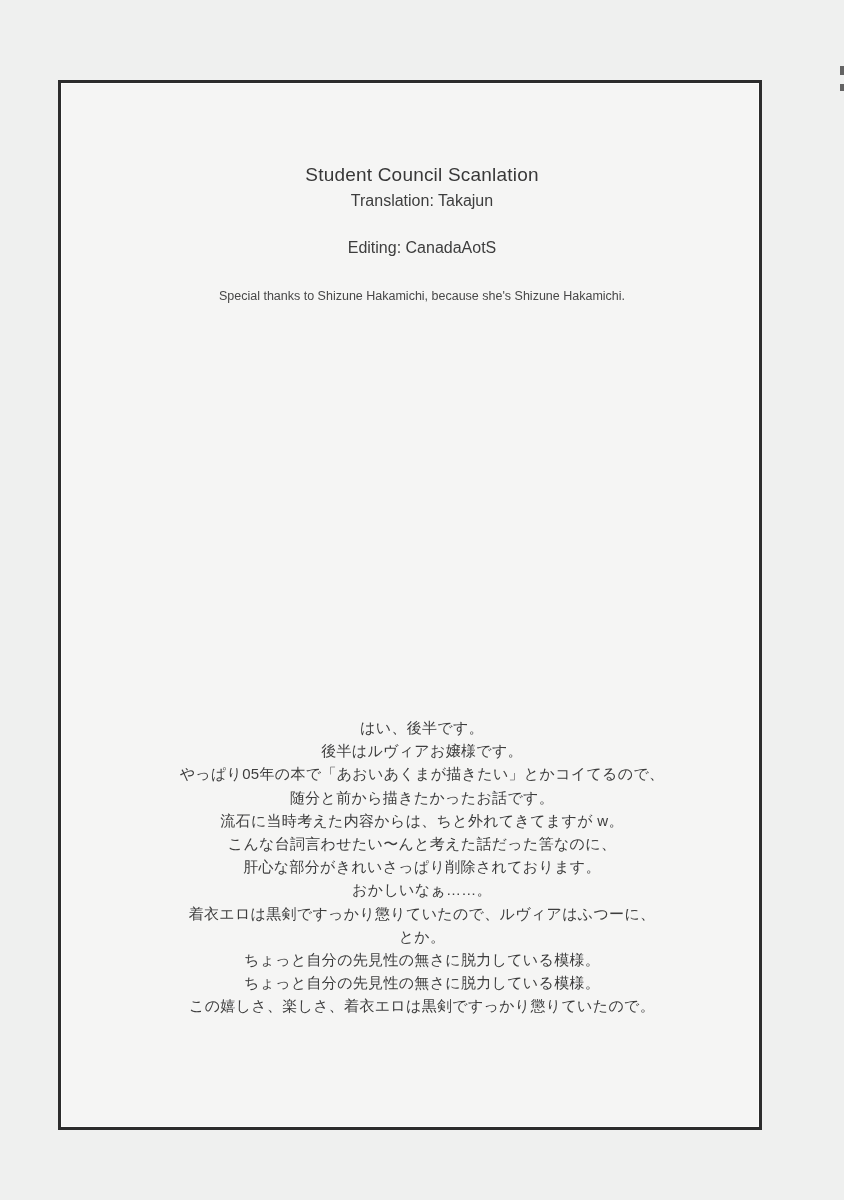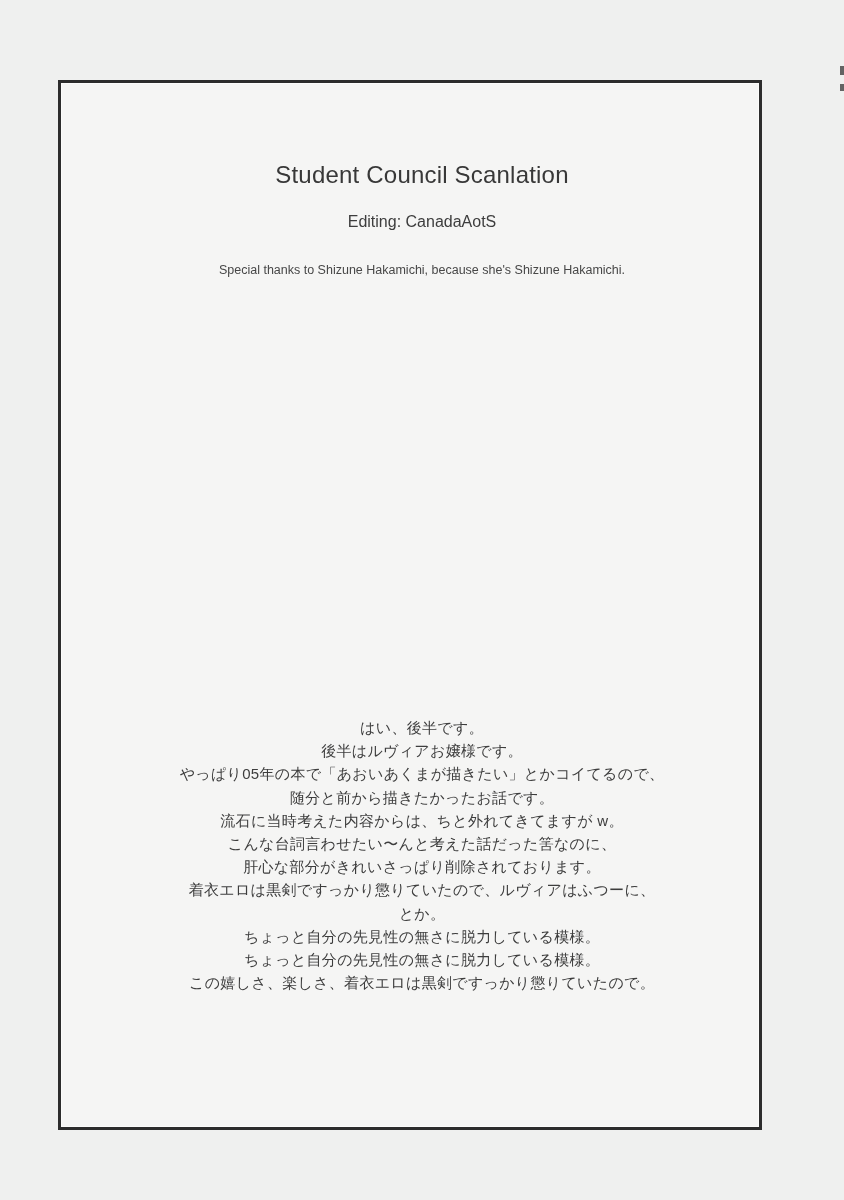--- a/index.html
+++ b/index.html
@@ -40,21 +40,21 @@
   
   .credits {
     position: absolute;
     left: 0;
     top: 164px;
     width: 844px;
     text-align: center;
     color: #3a3a3a;
   }
   .credit-title {
-    font-size: 24px;
+    font-size: 19px;
     line-height: 22px;
     letter-spacing: 0.2px;
     color: #383838;
   }
   .credit-line {
     font-size: 16px;
     line-height: 22px;
     color: #3d3d3d;
     margin-top: 25px;
   }
@@ -89,33 +89,35 @@
 
 <div class="screen">
 
   <div class="page-frame"></div>
 
   <div class="scan-artifact artifact-1"></div>
   <div class="scan-artifact artifact-2"></div>
 
   <div class="credits">
     <div class="credit-title">Student Council Scanlation</div>
+    <div class="credit-line first">Translation: Takajun</div>
     <div class="credit-line">Editing: CanadaAotS</div>
     <div class="credit-thanks">Special thanks to Shizune Hakamichi, because she's Shizune Hakamichi.</div>
   </div>
 
   <div class="afterword">
     <div class="para-1">
       <div class="jp-line">はい、後半です。</div>
       <div class="jp-line">後半はルヴィアお嬢様です。</div>
       <div class="jp-line">やっぱり05年の本で「あおいあくまが描きたい」とかコイてるので、</div>
       <div class="jp-line">随分と前から描きたかったお話です。</div>
       <div class="jp-line">流石に当時考えた内容からは、ちと外れてきてますが w。</div>
       <div class="jp-line">こんな台詞言わせたい〜んと考えた話だった筈なのに、</div>
       <div class="jp-line">肝心な部分がきれいさっぱり削除されております。</div>
+      <div class="jp-line">おかしいなぁ……。</div>
     </div>
     <div class="para-2">
       <div class="jp-line">着衣エロは黒剣ですっかり懲りていたので、ルヴィアはふつーに、</div>
       <div class="jp-line">とか。</div>
       <div class="jp-line">ちょっと自分の先見性の無さに脱力している模様。</div>
       <div class="jp-line">ちょっと自分の先見性の無さに脱力している模様。</div>
       <div class="jp-line">この嬉しさ、楽しさ、着衣エロは黒剣ですっかり懲りていたので。</div>
     </div>
   </div>
 

